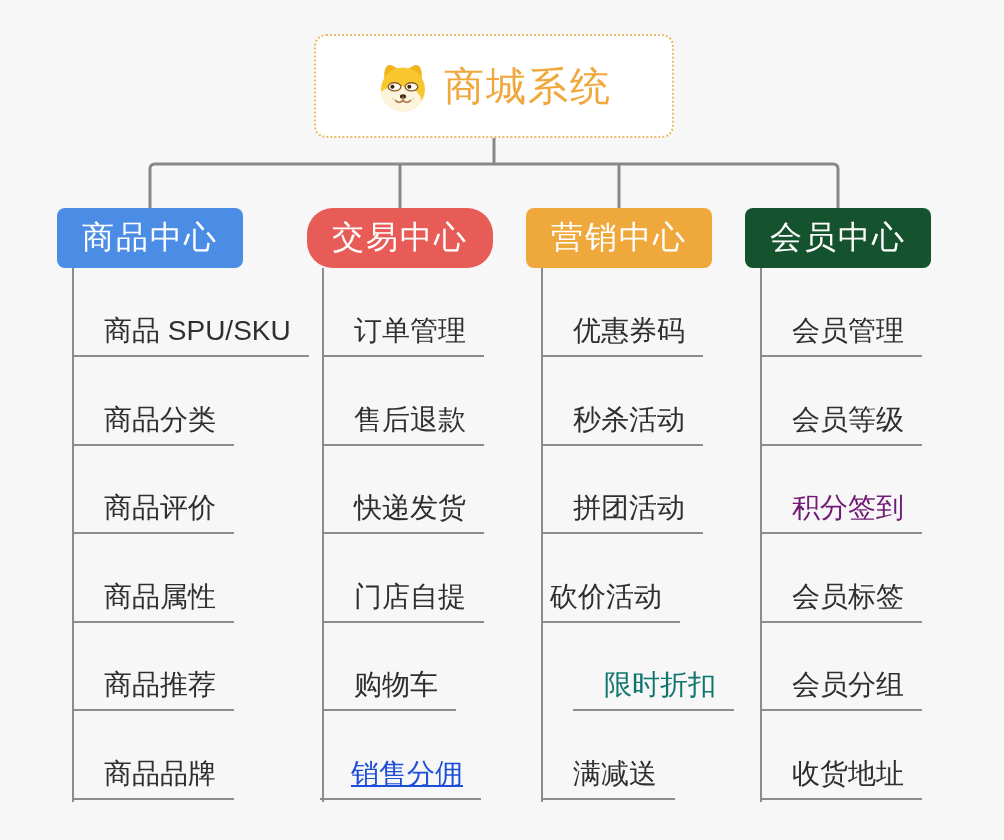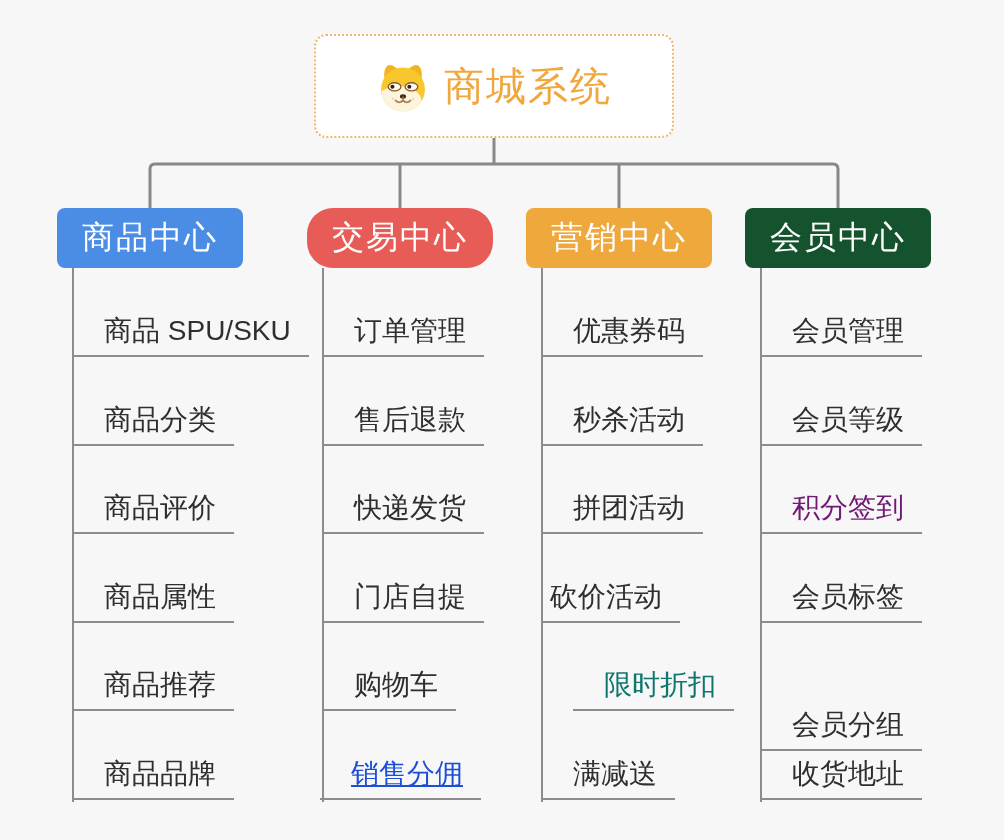--- a/index.html
+++ b/index.html
@@ -146,17 +146,17 @@
       <div class="leaf" style="left: 542px; top: 667.4px; color: #0f766e; border-bottom-color: rgb(140, 140, 140); margin-left: 31px;">限时折扣</div>
       <div class="leaf" style="left: 542px; top: 756px; color: rgb(47, 47, 47); border-bottom-color: rgb(140, 140, 140);">满减送</div>
       <div class="branch-box" style="left: 745px; background: #14532d;">
         <span class="branch-label">会员中心</span>
       </div>
       <div class="trunk" style="left: 760px; background: rgb(140, 140, 140);"></div>
       <div class="leaf" style="left: 761px; top: 313px; color: rgb(47, 47, 47); border-bottom-color: rgb(140, 140, 140);">会员管理</div>
       <div class="leaf" style="left: 761px; top: 401.6px; color: rgb(47, 47, 47); border-bottom-color: rgb(140, 140, 140);">会员等级</div>
       <div class="leaf" style="left: 761px; top: 490.2px; color: #701a75; border-bottom-color: rgb(140, 140, 140);">积分签到</div>
       <div class="leaf" style="left: 761px; top: 578.8px; color: rgb(47, 47, 47); border-bottom-color: rgb(140, 140, 140);">会员标签</div>
-      <div class="leaf" style="left: 761px; top: 667.4px; color: rgb(47, 47, 47); border-bottom-color: rgb(140, 140, 140); margin-top: 40px;">会员分组</div>
+      <div class="leaf" style="left: 761px; top: 667.4px; color: rgb(47, 47, 47); border-bottom-color: rgb(140, 140, 140);">会员分组</div>
       <div class="leaf" style="left: 761px; top: 756px; color: rgb(47, 47, 47); border-bottom-color: rgb(140, 140, 140);">收货地址</div>
     </div>
 
 </div>
 
 </body></html>

